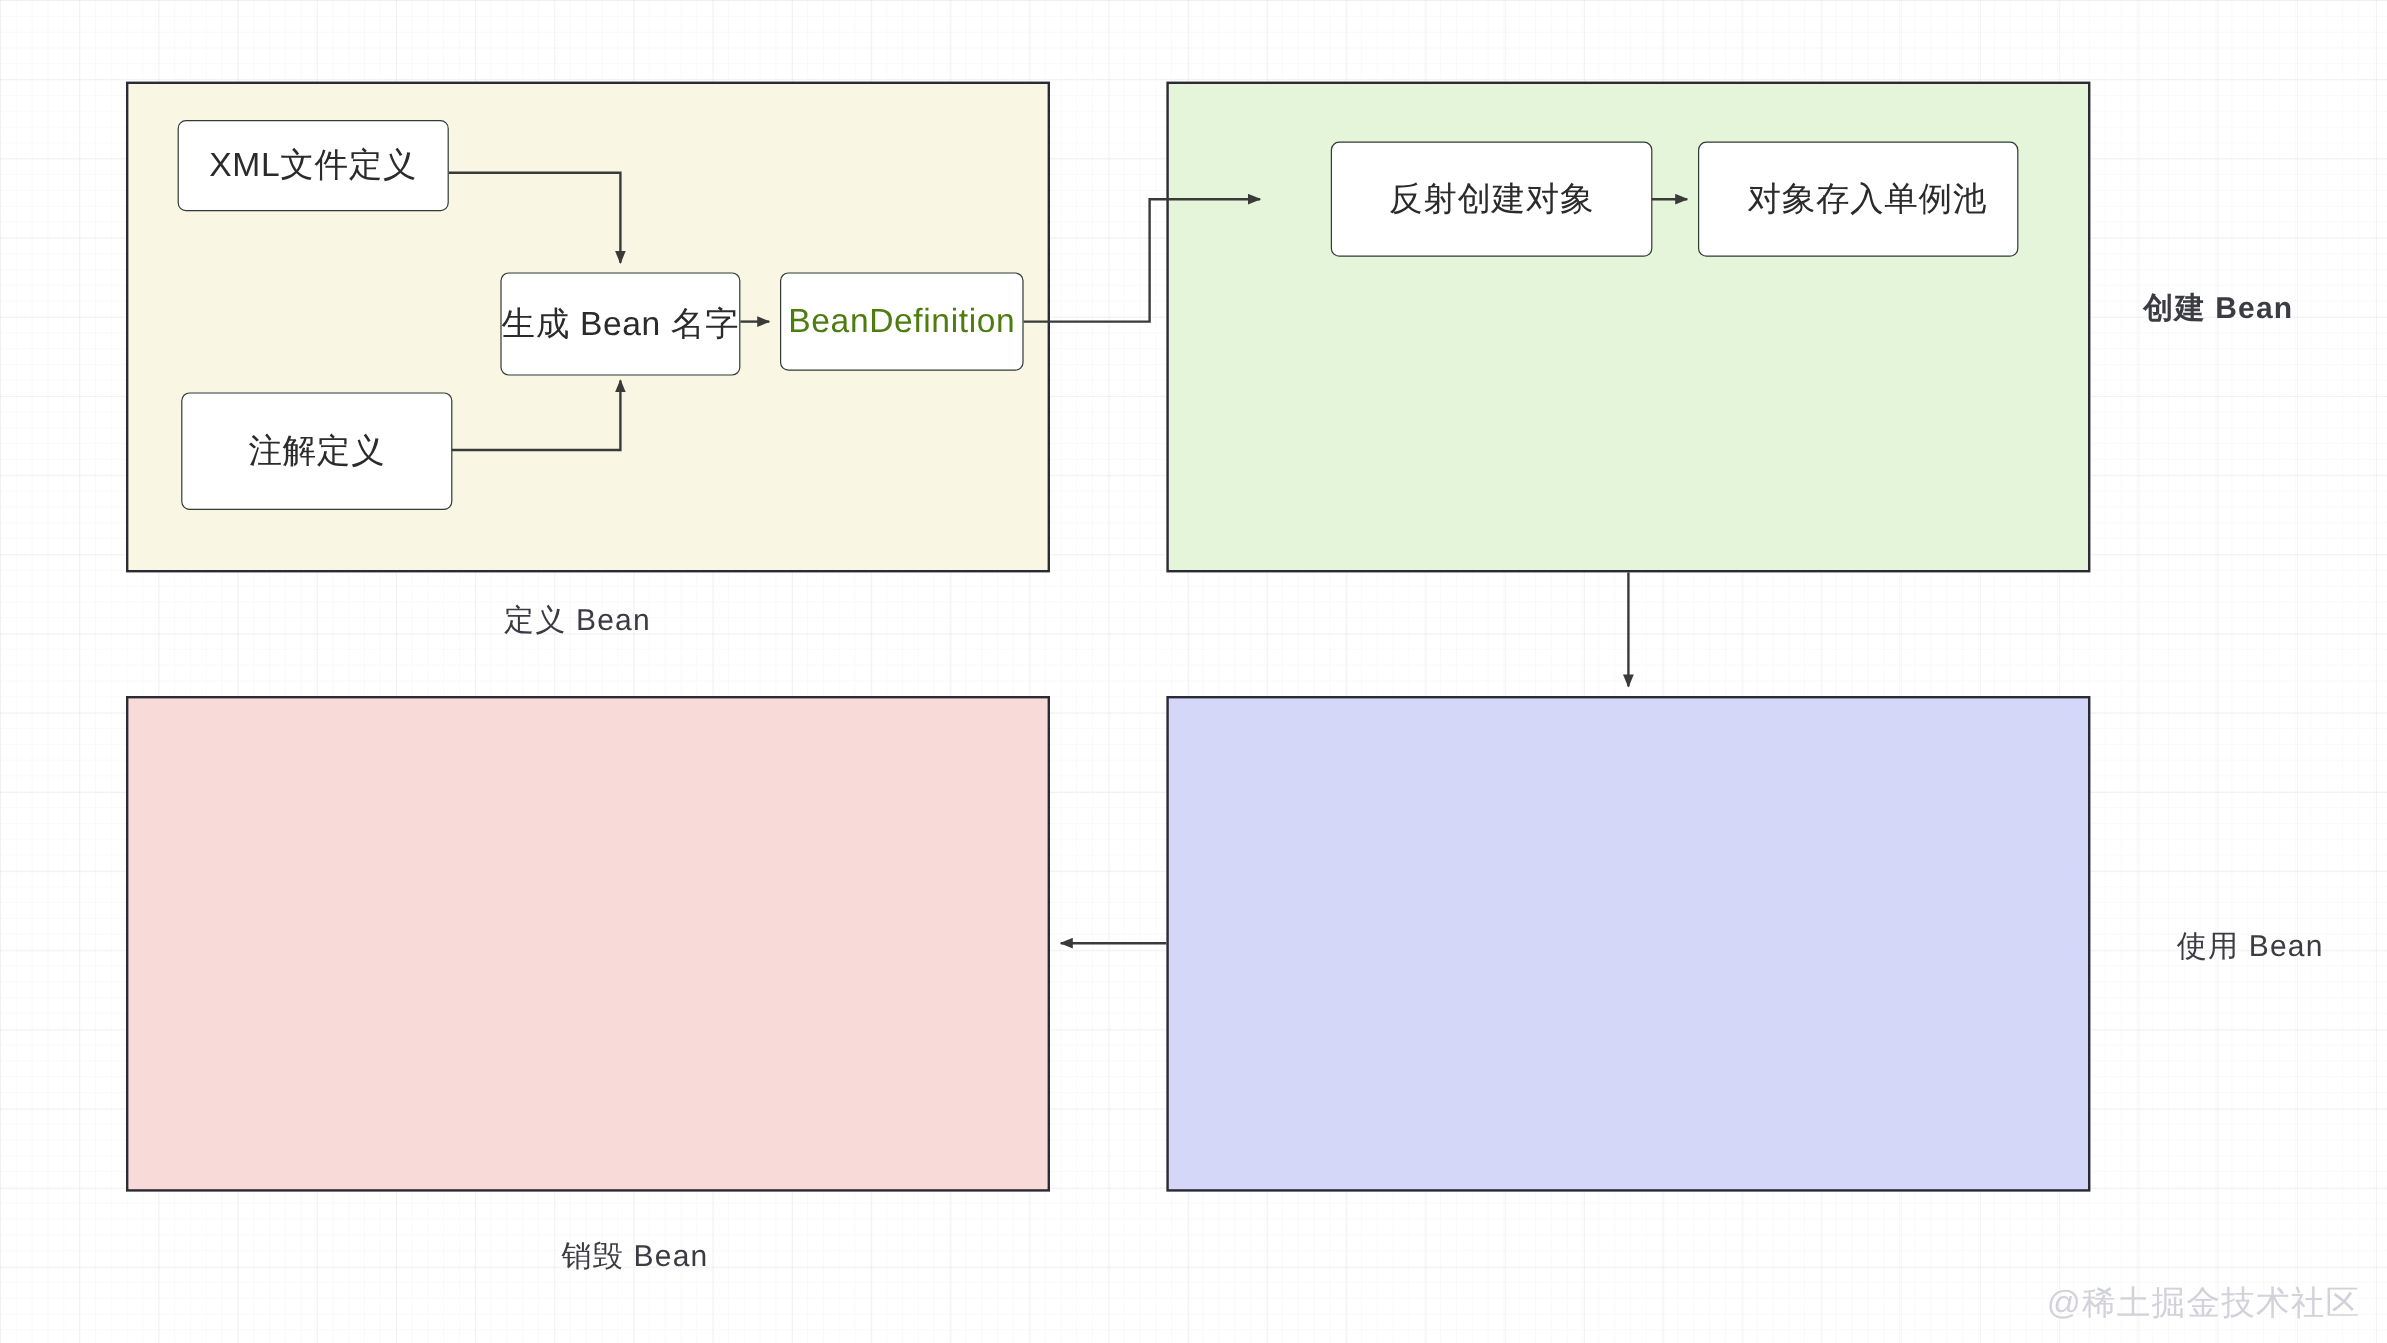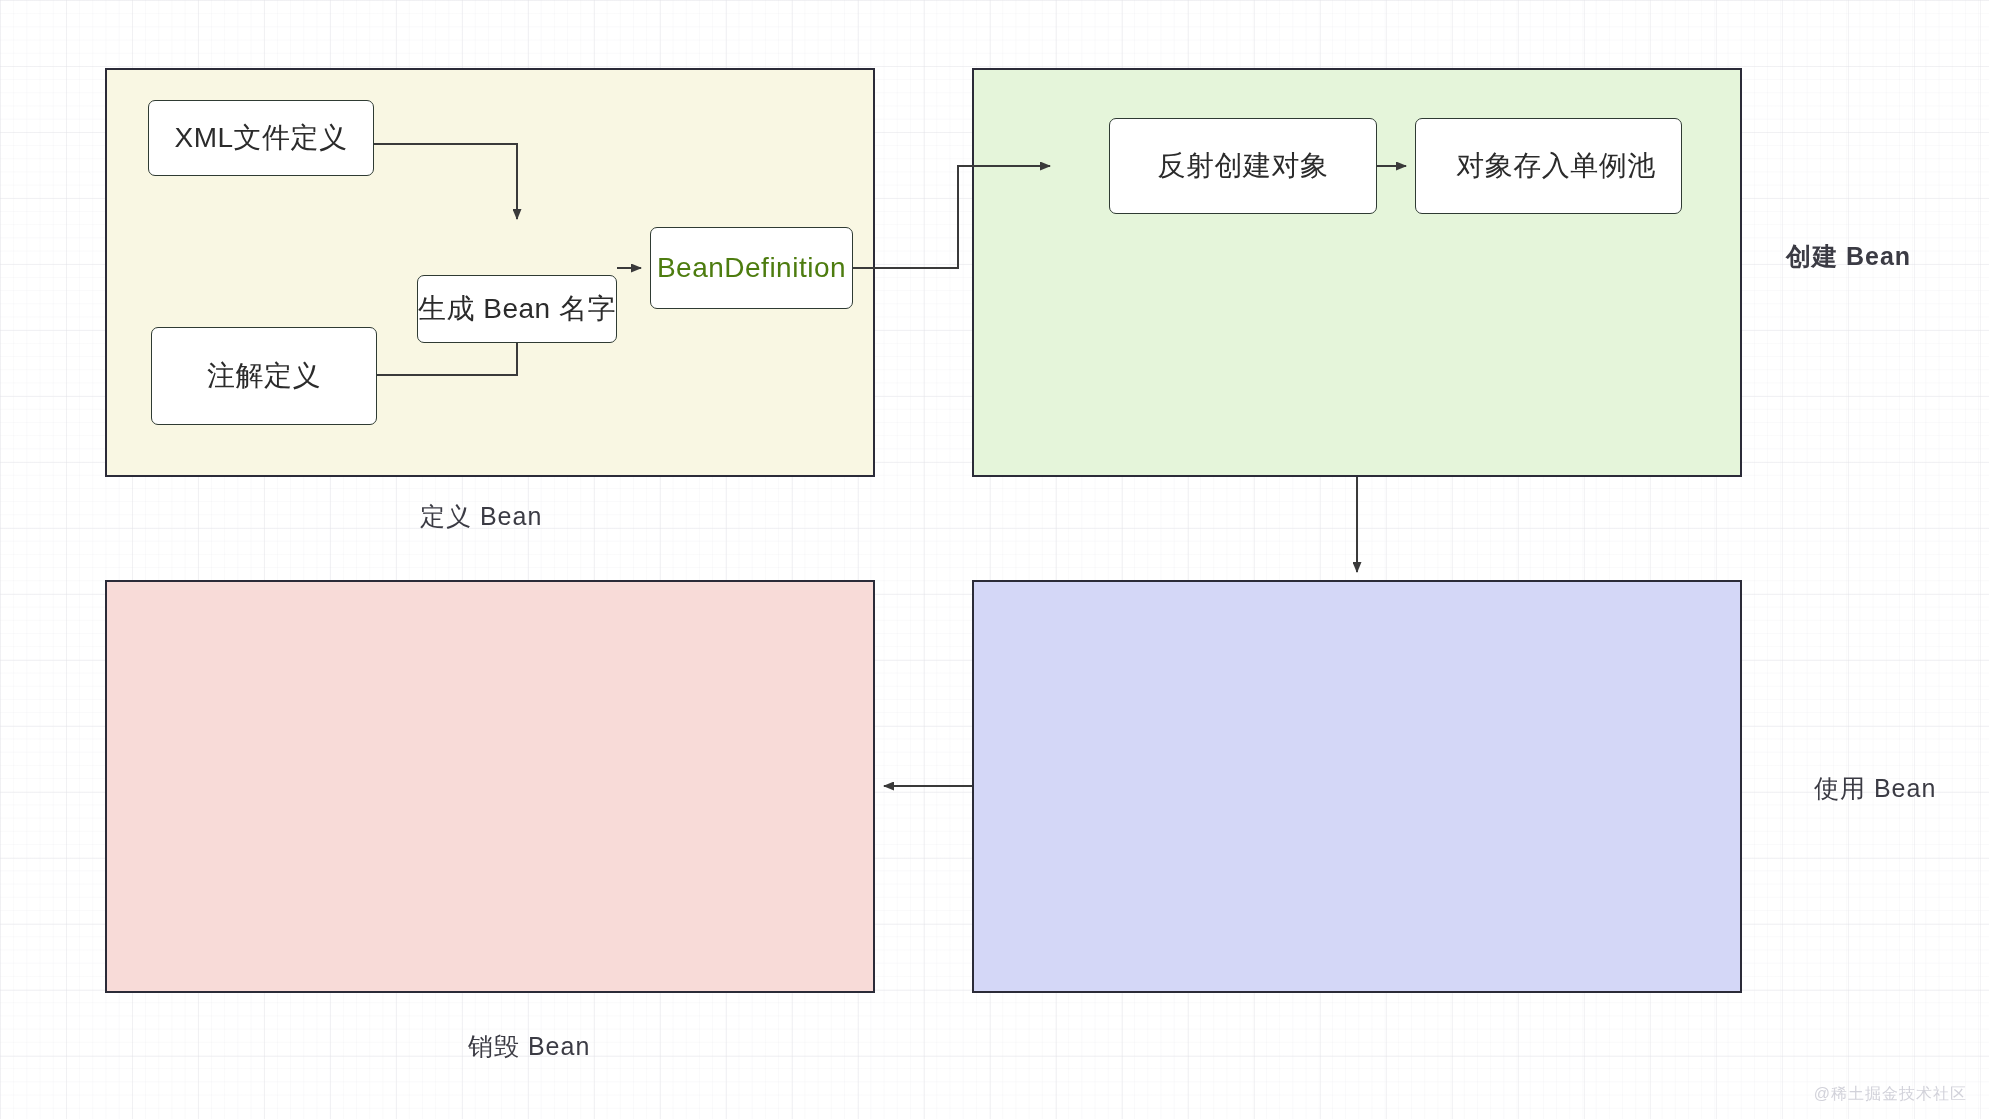--- a/index.html
+++ b/index.html
@@ -56,21 +56,21 @@
   }
   svg.lines{
     position:absolute;left:0;top:0;
     width:1989px;height:1119px;
     overflow:visible;
     pointer-events:none;
   }
   .watermark{
     position:absolute;
     right:22px;bottom:14px;
-    font-size:16px;
+    font-size:28px;
     color:#d2d2da;
     letter-spacing:1px;
     white-space:nowrap;
     margin-left:28px;
   }
 </style>
 </head>
 <body>
 
 <div id="canvas" style="background-color: rgb(255, 255, 255);">
@@ -103,21 +103,21 @@
       <path d="M1357,477 L1357,572" marker-end="url(#arw)"></path>
 
       <path d="M972,786 L884,786" marker-end="url(#arw)"></path>
     </g>
   </svg>
 
   <div class="node" id="node-xml-definition" style="left: 148px; top: 100px; width: 226px; height: 76px; background: rgb(255, 255, 255); border-color: rgb(47, 59, 51); color: rgb(43, 43, 43);">XML文件定义</div>
 
   <div class="node" id="node-annotation-definition" style="left: 151px; top: 327px; width: 226px; height: 98px; background: rgb(255, 255, 255); border-color: rgb(47, 59, 51); color: rgb(43, 43, 43);">注解定义</div>
 
-  <div class="node" id="node-generate-bean-name" style="left: 417px; top: 227px; width: 200px; height: 68px; background: rgb(255, 255, 255); border-color: rgb(47, 59, 51); color: rgb(43, 43, 43); margin-top: 48px;">生成 Bean 名字</div>
+  <div class="node" id="node-generate-bean-name" style="left: 417px; top: 227px; width: 200px; height: 86px; background: rgb(255, 255, 255); border-color: rgb(47, 59, 51); color: rgb(43, 43, 43);">生成 Bean 名字</div>
 
   <div class="node" id="node-bean-definition" style="left: 650px; top: 227px; width: 203px; height: 82px; background: rgb(255, 255, 255); border-color: rgb(47, 59, 51); color: #4d7c0f;">BeanDefinition</div>
 
   <div class="node" id="node-reflect-create-object" style="left: 1109px; top: 118px; width: 268px; height: 96px; background: rgb(255, 255, 255); border-color: rgb(47, 59, 51); color: rgb(43, 43, 43);">反射创建对象</div>
 
   <div class="node" id="node-store-in-singleton-pool" style="left: 1415px; top: 118px; width: 267px; height: 96px; background: rgb(255, 255, 255); border-color: rgb(47, 59, 51); color: rgb(43, 43, 43); padding-left: 15px;">对象存入单例池</div>
 
   <div class="caption" id="caption-define" style="left: 420px; top: 500px; color: rgb(59, 59, 68);">定义 Bean</div>
 
   <div class="caption" id="caption-create" style="left: 1786px; top: 240px; color: rgb(59, 59, 68); font-weight: bold;">创建 Bean</div>

